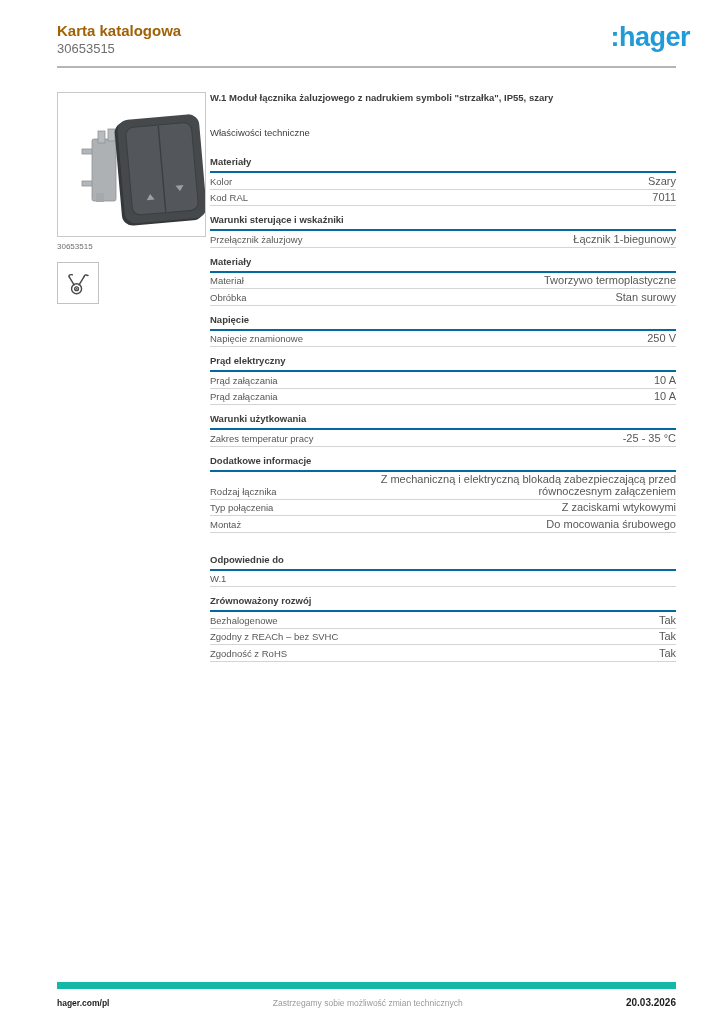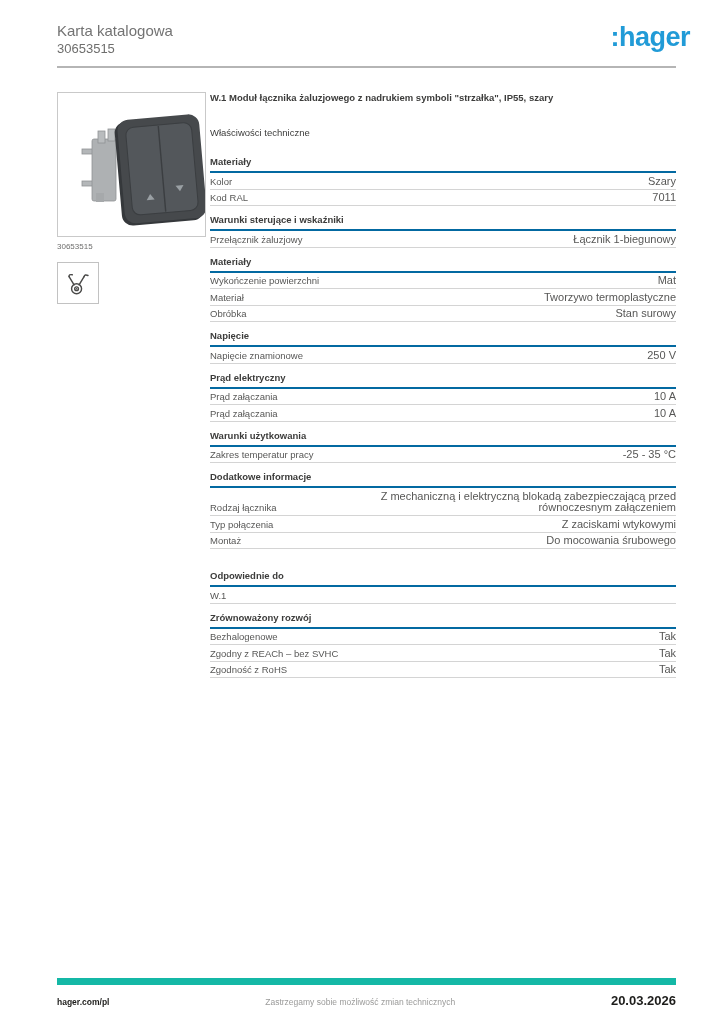--- a/index.html
+++ b/index.html
@@ -2,21 +2,21 @@
 <html><head>
 <meta charset="utf-8">
 <style>
   html,body{margin:0;padding:0;background:#e8e8e8;}
   .page{
     position:relative;width:724px;height:1024px;margin:0 auto;background:#ffffff;
     font-family:"Liberation Sans","DejaVu Sans",sans-serif;overflow:hidden;
   }
   
   .header{position:absolute;top:22px;left:57px;right:48px;}
-  .doc-type{font-size:15px;font-weight:normal;color:#737373;line-height:1.25;}
+  .doc-type{font-size:15px;font-weight:bold;color:#a16207;line-height:1.25;}
   .product-number{font-size:13px;color:#6e6e6d;line-height:1.3;}
   .logo{position:absolute;top:24px;right:34px;font-size:27px;font-weight:bold;color:#219bd7;letter-spacing:-0.5px;line-height:1;}
   .header-rule{position:absolute;top:66px;left:57px;right:48px;height:2px;background:#b5b5b5;}
   
   .main{position:absolute;top:92px;left:57px;right:48px;display:flex;}
   .left-col{flex:0 0 149px;width:149px;}
   .image-box{width:147px;height:143px;border:1px solid #c9c9c9;background:#fff;overflow:hidden;}
   .image-caption{margin-top:5px;font-size:8px;color:#6e6e6d;}
   .icon-box{margin-top:11px;width:40px;height:40px;border:1px solid #c2c2c2;display:flex;align-items:center;justify-content:center;background:#fff;}
   .right-col{flex:1;margin-left:4px;min-width:0;}
@@ -26,21 +26,21 @@
   .spec-section{margin-bottom:8px;}
   .spec-section.spaced{margin-top:21px;}
   .spec-section-title{font-size:9.5px;font-weight:bold;color:#3c3c3b;line-height:12px;padding-bottom:3px;border-bottom:2px solid #0369a1;}
   .spec-row{display:flex;justify-content:space-between;align-items:flex-end;border-bottom:1px solid #d4d4d4;padding:2.5px 0 1.5px;min-height:10.5px;}
   .spec-label{font-size:9.5px;color:#575756;line-height:11.5px;white-space:nowrap;padding-right:8px;}
   .spec-value{font-size:11px;color:#575756;line-height:11.5px;text-align:right;max-width:75%;}
   
   .footer{position:absolute;left:57px;right:48px;bottom:16px;border-top:7px solid #14b8a6;padding-top:8px;display:flex;justify-content:space-between;align-items:baseline;}
   .footer-site{font-size:8.5px;font-weight:bold;color:#1d1d1b;}
   .footer-disclaimer{font-size:8.5px;color:#9a9a99;}
-  .footer-date{font-size:13px;font-weight:bold;color:#1d1d1b;text-align:center;}
+  .footer-date{font-size:10px;font-weight:bold;color:#1d1d1b;text-align:center;}
 </style>
 </head>
 <body>
 
 <div class="page">
 
   <div class="header">
     <div class="doc-type">Karta katalogowa</div>
     <div class="product-number">30653515</div>
   </div>
@@ -108,24 +108,20 @@
           <section class="spec-section">
             <div class="spec-section-title">Warunki sterujące i wskaźniki</div>
             <div class="spec-row">
               <span class="spec-label">Przełącznik żaluzjowy</span>
               <span class="spec-value">Łącznik 1-biegunowy</span>
             </div>
           </section>
           <section class="spec-section">
             <div class="spec-section-title">Materiały</div>
             <div class="spec-row">
-              <span class="spec-label">Wykończenie powierzchni</span>
-              <span class="spec-value">Mat</span>
-            </div>
-            <div class="spec-row">
               <span class="spec-label">Materiał</span>
               <span class="spec-value">Tworzywo termoplastyczne</span>
             </div>
             <div class="spec-row">
               <span class="spec-label">Obróbka</span>
               <span class="spec-value">Stan surowy</span>
             </div>
           </section>
           <section class="spec-section">
             <div class="spec-section-title">Napięcie</div>

